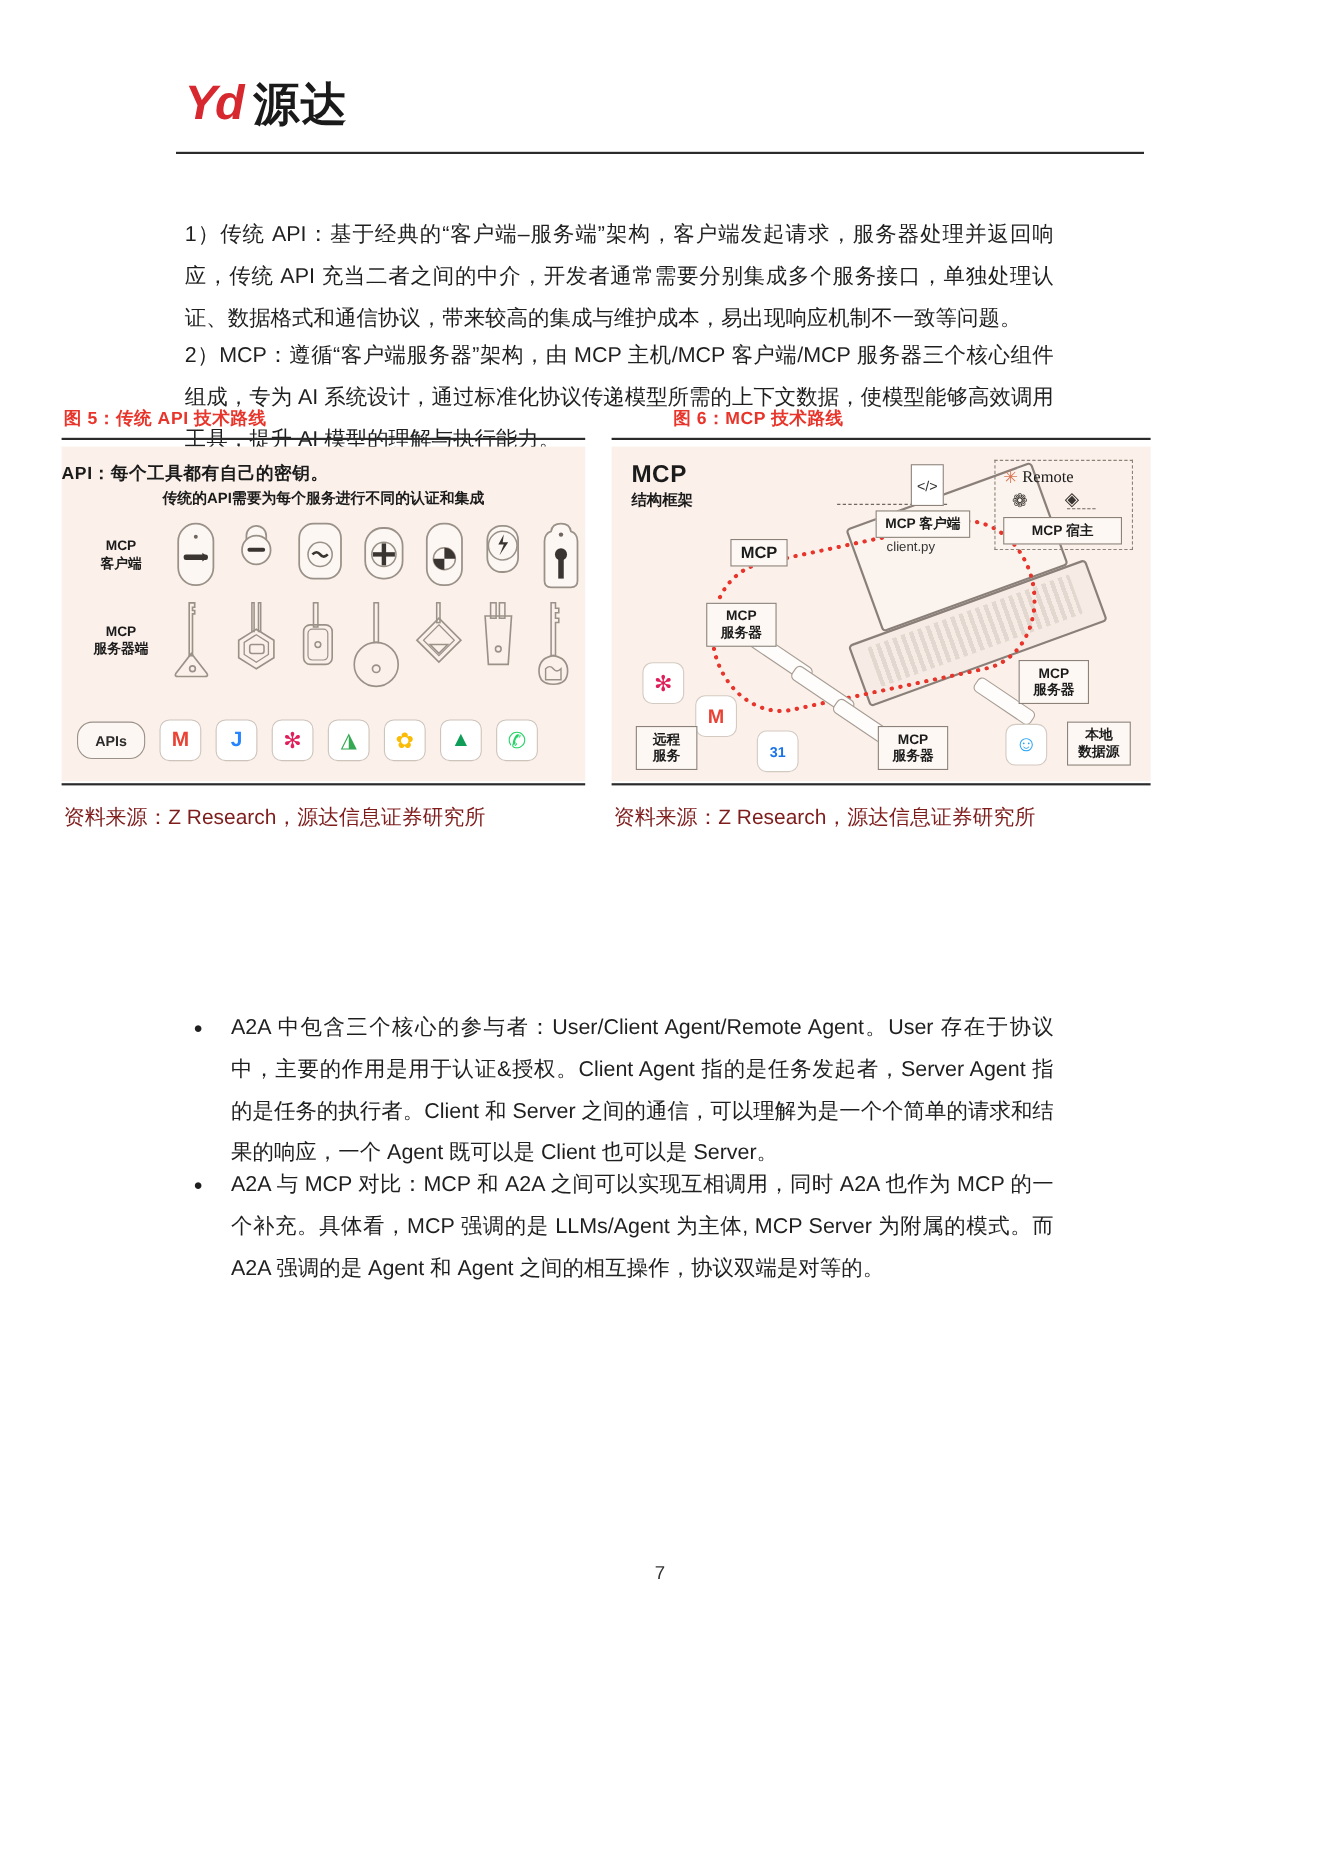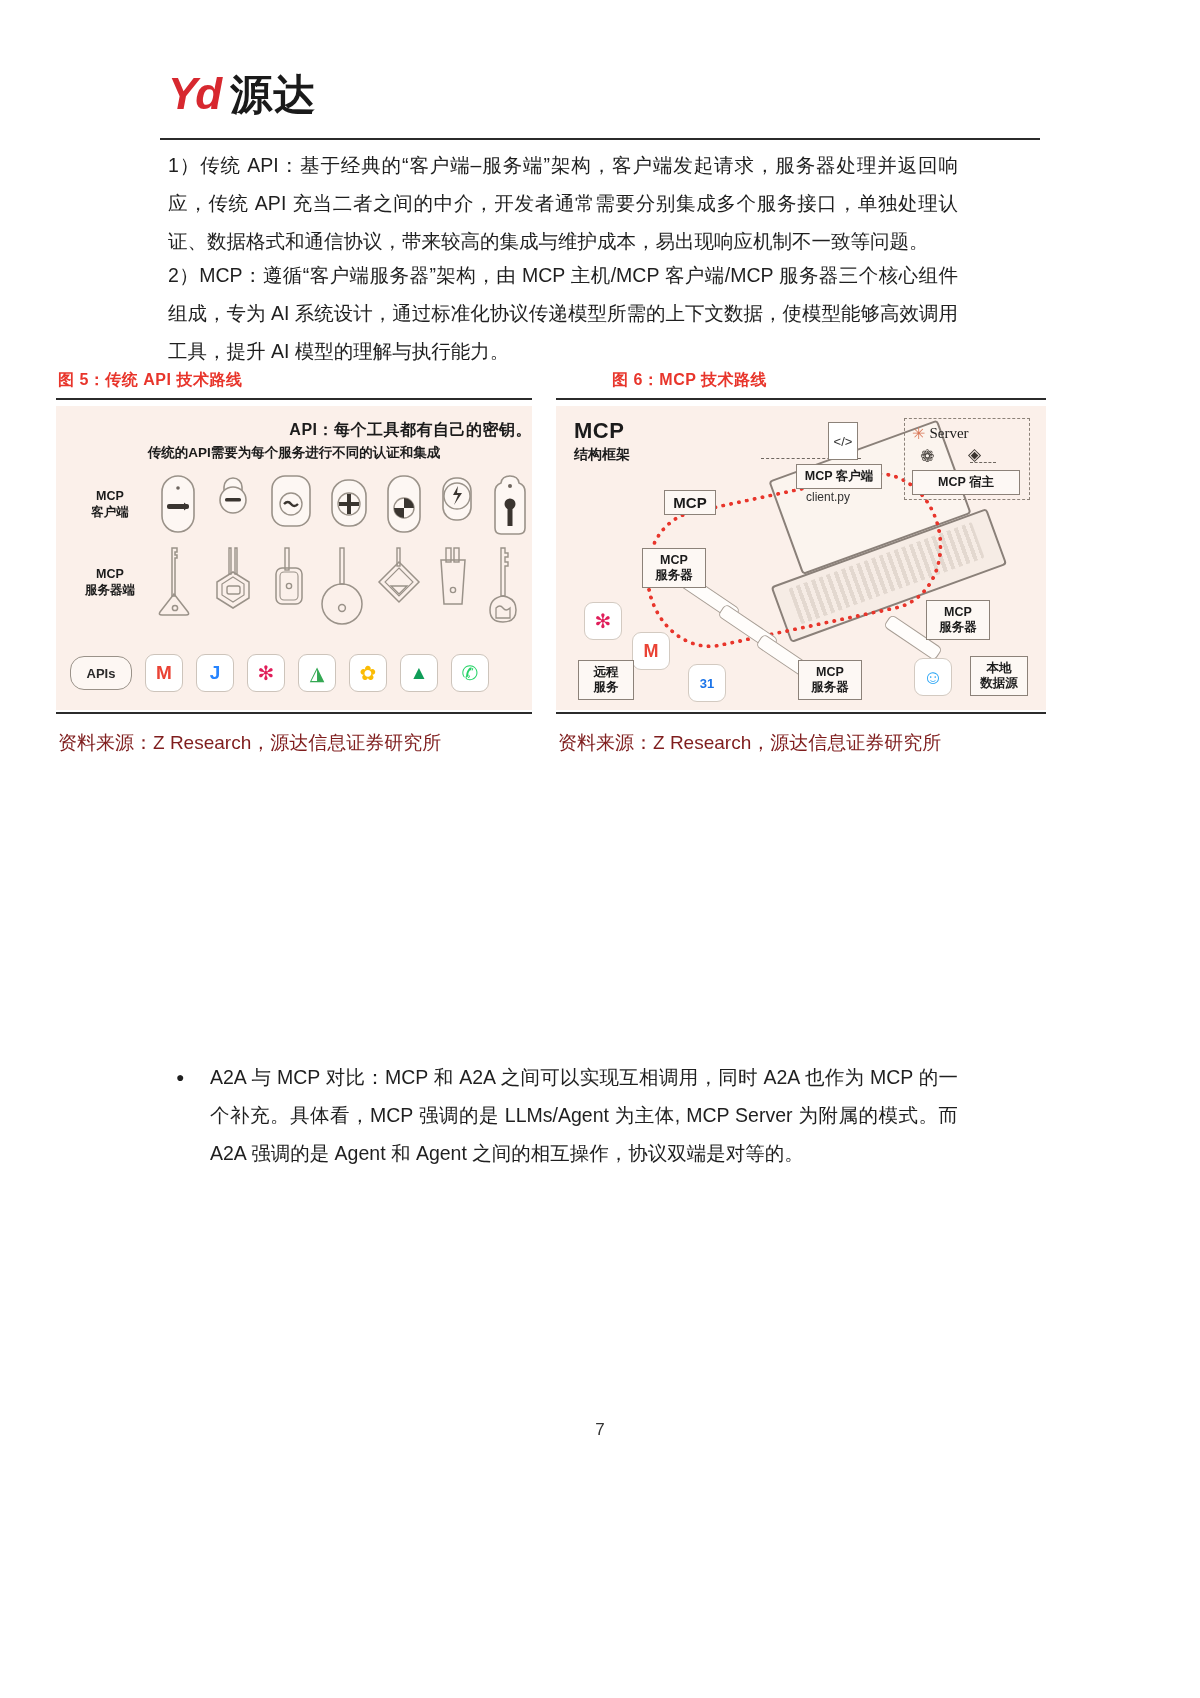--- a/index.html
+++ b/index.html
@@ -38,20 +38,21 @@
 
   
   .para{
     position:absolute;
     width:790px;
     font-size:19.5px;
     line-height:38px;
     color:#1f1f1f;
     text-align:justify;
     text-justify:inter-ideograph;
+    margin-top:48px;
   }
   #para1{ left:168px; top:146px; }
   #para2{ left:168px; top:256px; }
 
   
   .fig-cap{
     position:absolute;
     font-size:16px;
     font-weight:bold;
     color:#e8352b;
@@ -84,21 +85,21 @@
   .src{
     position:absolute;
     font-size:19px; color:#7f1d1d;
   }
   #src5{ left:58px; top:730px; }
   #src6{ left:558px; top:730px; }
 
   
   .f5-title{
     position:absolute; left:0; right:0; top:14px;
-    text-align:right;
+    text-align:left;
     font-size:16px; font-weight:bold; color:#1b1b1b;
     letter-spacing:.5px;
   }
   .f5-sub{
     position:absolute; left:0; right:0; top:38px;
     text-align:center;
     font-size:13.5px; font-weight:bold; color:#1b1b1b;
   }
   .f5-lbl{
     position:absolute;
@@ -378,21 +379,21 @@
     <div class="f6-line" style="left:414px;top:56px;width:26px;"></div>
 
     <div class="f6-file" style="left:272px;top:16px;">&lt;/&gt;</div>
 
     <div class="f6-node" style="left:240px;top:58px;width:86px;">MCP 客户端</div>
     <div class="f6-caption-small" style="left:250px;top:84px;">client.py</div>
 
     <div class="f6-dash" style="left:348px;top:12px;width:126px;height:82px;"></div>
     <div class="f6-claude" style="left:356px;top:18px;">
       <span style="color:#d97757;font-size:16px">✳</span>
-      <span>Server</span>
+      <span>Remote</span>
     </div>
     <div style="position:absolute;left:364px;top:40px;font-size:17px;color:#3a3530;">❁</div>
     <div style="position:absolute;left:412px;top:38px;font-size:17px;color:#3a3530;">◈</div>
     <div class="f6-node" style="left:356px;top:64px;width:108px;">MCP 宿主</div>
 
     <div class="f6-node" style="left:108px;top:84px;width:52px;font-size:15px;">MCP</div>
 
     <div class="f6-node" style="left:86px;top:142px;width:64px;">MCP<br>服务器</div>
     <div class="f6-node" style="left:242px;top:254px;width:64px;">MCP<br>服务器</div>
     <div class="f6-node" style="left:370px;top:194px;width:64px;">MCP<br>服务器</div>
@@ -410,16 +411,17 @@
         <span style="color:#25a3f5;font-size:20px">☺</span>
       </div>
 
     <div class="f6-node" style="left:22px;top:254px;width:56px;">远程<br>服务</div>
     <div class="f6-node" style="left:414px;top:250px;width:58px;">本地<br>数据源</div>
   </div>
 
   <div class="fig-rule-bot" id="rule6b"></div>
   <div class="src" id="src6">资料来源：Z Research，源达信息证券研究所</div>
 
+  <div class="bullet" id="bul1">A2A 中包含三个核心的参与者：User/Client Agent/Remote Agent。User 存在于协议中，主要的作用是用于认证&amp;授权。Client Agent 指的是任务发起者，Server Agent 指的是任务的执行者。Client 和 Server 之间的通信，可以理解为是一个个简单的请求和结果的响应，一个 Agent 既可以是 Client 也可以是 Server。</div>
   <div class="bullet" id="bul2">A2A 与 MCP 对比：MCP 和 A2A 之间可以实现互相调用，同时 A2A 也作为 MCP 的一个补充。具体看，MCP 强调的是 LLMs/Agent 为主体, MCP Server 为附属的模式。而 A2A 强调的是 Agent 和 Agent 之间的相互操作，协议双端是对等的。</div>
 
   <div class="page-num">7</div>
 </div>
 
 </body></html>

